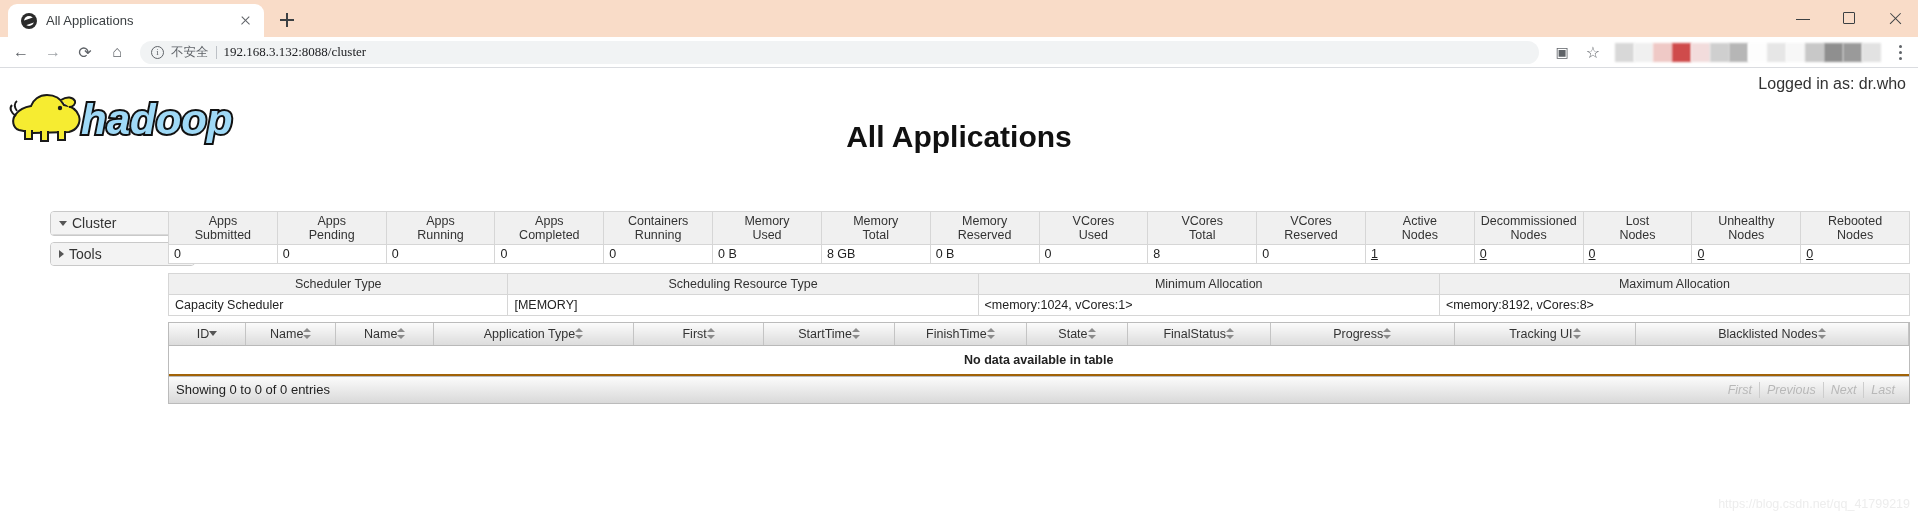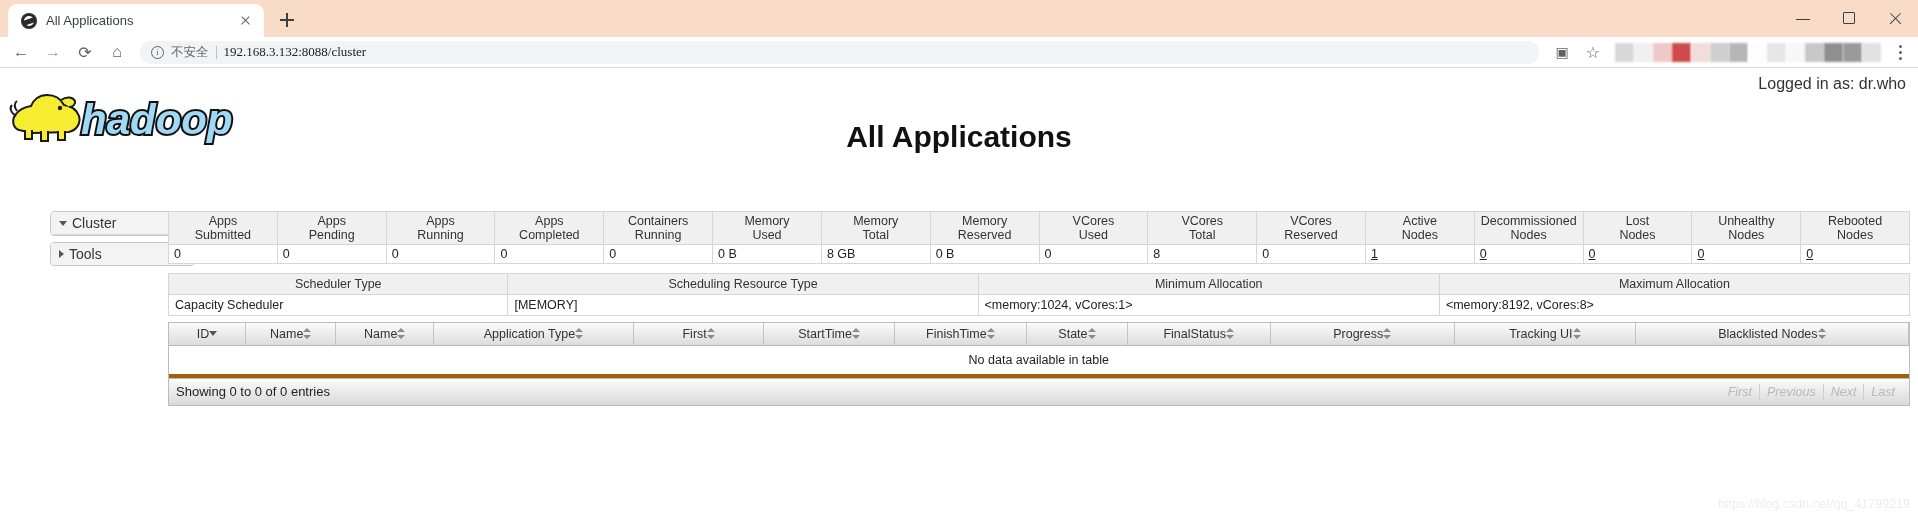--- a/index.html
+++ b/index.html
@@ -246,21 +246,21 @@
   .sort-desc{
     display:inline-block; width:8px; height:5px; position:relative;
   }
   .sort-desc::after{
     content:""; position:absolute; left:0; top:0;
     border-left:4px solid transparent; border-right:4px solid transparent;
     border-top:5px solid #555;
   }
   td.dt-empty{
     text-align:center; font-size:12.5px; color:#222;
-    padding:7px 0; background:#fff; border-bottom:4px solid #a16207;
+    padding:7px 0; background:#fff; border-bottom:2px solid #a16207;font-weight:bold;
   }
   .dt-bottom{
     background:linear-gradient(#fbfbfb,#d9d9d9);
     border-top:1px solid #bbb;
     padding:5px 7px; display:flex; align-items:center;
     font-size:13px; color:#222; height:27px;
   }
   .dt-info{ color:#222; }
   .dt-paginate{ margin-left:auto; display:flex; align-items:center;font-style:italic; }
   .pg-btn{

